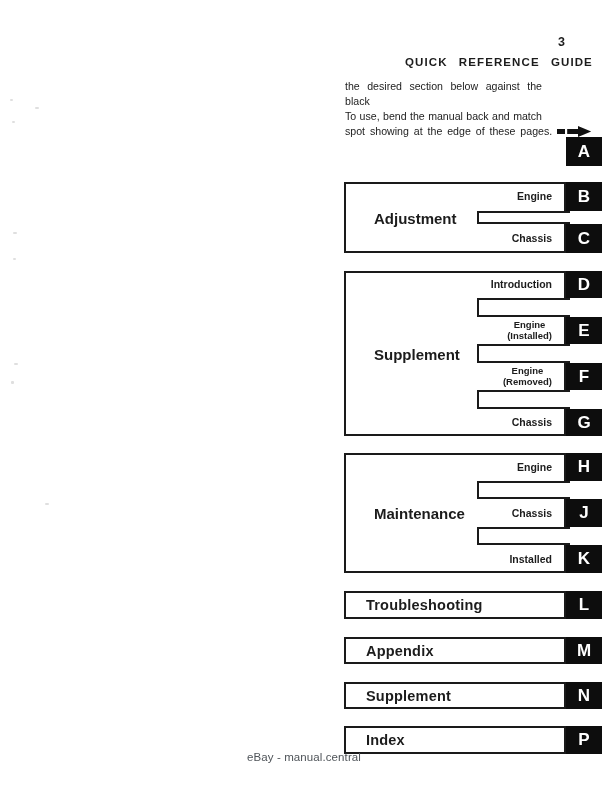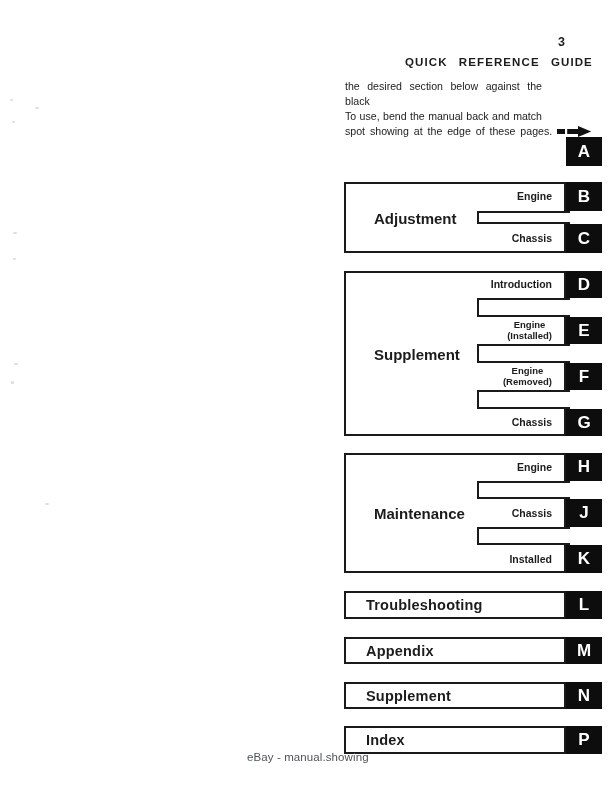--- a/index.html
+++ b/index.html
@@ -199,15 +199,15 @@
 
   <div class="block single" style="top:726px;height:28px;">
     <div class="sbox">
       <span class="slabel">Index</span>
     </div>
     <div class="tab">
         <span>P</span>
       </div>
   </div>
 
-  <div class="watermark">eBay - manual.showing</div>
+  <div class="watermark">eBay - manual.central</div>
 
 </div>
 
 </body></html>

